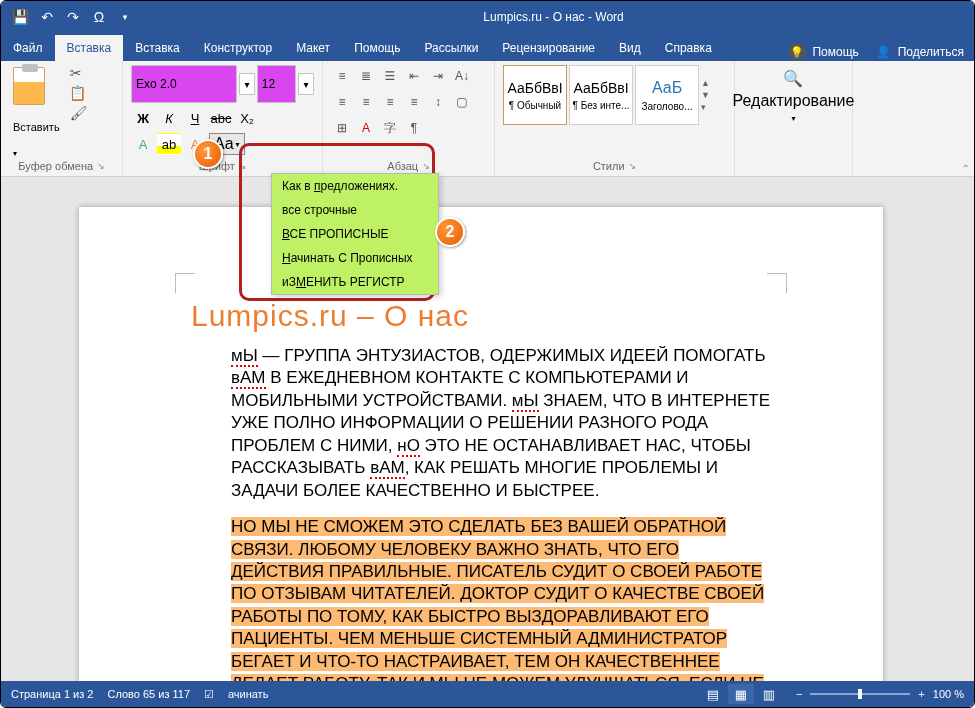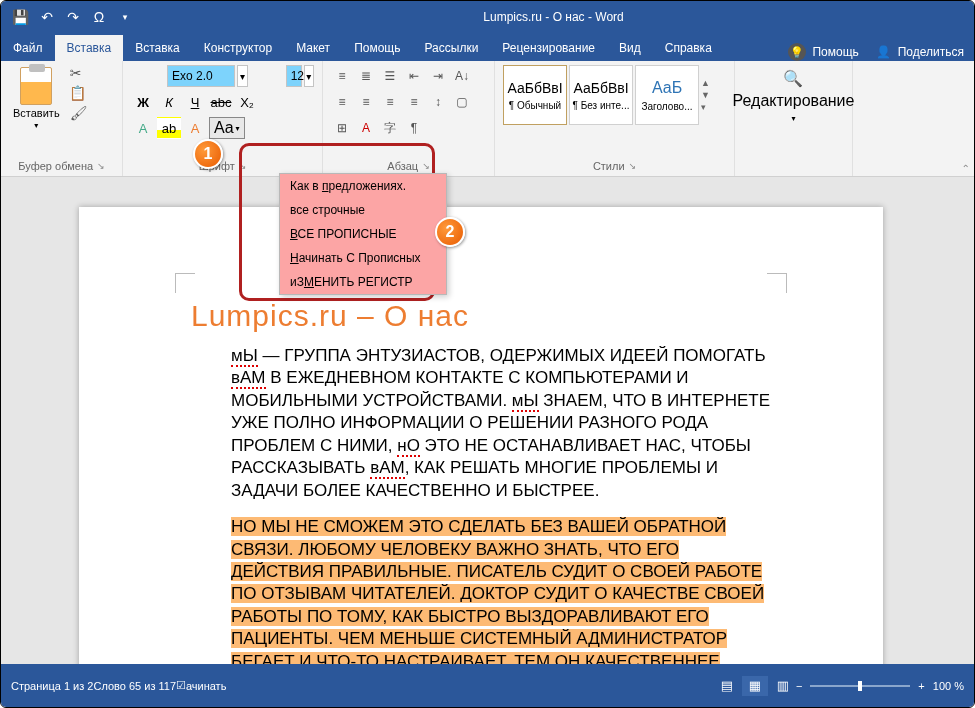--- a/index.html
+++ b/index.html
@@ -15,67 +15,67 @@
 .rtab { padding: 6px 12px; cursor: pointer; }
 .rtab.active { background: #f3f3f3; color: #2b579a; }
 .rtab-spacer { flex: 1; }
 .rtab-right { display: flex; align-items: center; gap: 6px; padding-right: 10px; }
 .rhelp { width: 18px; height: 18px; background: #555; border-radius: 50%; display: inline-flex; align-items: center; justify-content: center; font-size: 11px; color: #fff; }
 .ribbon { background: #f3f3f3; height: 116px; border-bottom: 1px solid #d0d0d0; display: flex; position: relative; }
 .rgroup { border-right: 1px solid #e0e0e0; padding: 4px 8px 2px 8px; display: flex; flex-direction: column; justify-content: space-between; height: 100%; }
 .rgroup-label { font-size: 11px; color: #666; text-align: left; padding-bottom: 2px; display: flex; justify-content: center; align-items: center; gap: 4px; }
 .rgroup-dlgl { font-size: 9px; color: #888; }
 .clipboard-body { display: flex; align-items: flex-start; gap: 6px; }
-.paste-btn { display: flex; flex-direction: column; align-items: center; gap: 2px; padding: 2px 4px; }
+.paste-btn { display: flex; flex-direction: column; align-items: flex-start; gap: 16px; padding: 2px 4px; }
 .paste-btn .icn { width: 32px; height: 38px; background: linear-gradient(#fff 0 40%, #ffb84d 40% 100%); border: 1px solid #d0a060; border-radius: 2px; position: relative; }
 .paste-btn .icn::before { content: ""; position: absolute; top: -4px; left: 8px; width: 16px; height: 8px; background: #c0c0c0; border-radius: 2px; }
 .mini-btns { display: flex; flex-direction: column; gap: 4px; font-size: 14px; color: #555; }
 .font-body { display: flex; flex-direction: column; gap: 4px; }
 .font-row { display: flex; align-items: center; gap: 2px; }
-.font-sel { height: 22px; border: 1px solid #c4c4c4; background: #7dd3fc; font-size: 12px; padding: 2px 4px; display: flex; align-items: center; margin-left: 36px; }
+.font-sel { height: 22px; border: 1px solid #c4c4c4; background: #d946ef; font-size: 12px; padding: 18px 4px; display: flex; align-items: center; }
 .font-name { width: 108px; }
-.font-size { width: 16px; }
+.font-size { width: 40px; }
 .stepbtn { width: 16px; height: 22px; border: 1px solid #c4c4c4; background: #fff; font-size: 10px; display: flex; align-items: center; justify-content: center; }
 .font-btn { width: 24px; height: 22px; font-size: 13px; display: flex; align-items: center; justify-content: center; border: 1px solid transparent; }
 .font-btn.bold { font-weight: bold; }
 .font-btn.ital { font-style: italic; }
 .font-btn.under { text-decoration: underline; }
 .font-btn.orange { color: #ed7d31; }
 .case-btn { border: 1px solid #888; background: #e8e8e8; padding: 0 4px; height: 22px; display: flex; align-items: center; position: relative; }
 .case-btn .dd { font-size: 8px; margin-left: 2px; }
 .para-body { display: flex; flex-direction: column; gap: 4px; }
 .para-row { display: flex; gap: 2px; }
 .para-btn { width: 22px; height: 22px; font-size: 12px; display: flex; align-items: center; justify-content: center; color: #555; }
 .styles-body { display: flex; align-items: center; gap: 2px; }
 .style-box { width: 64px; height: 60px; border: 1px solid #d0d0d0; background: #fff; display: flex; flex-direction: column; align-items: center; justify-content: center; font-size: 10px; }
 .style-box.active { border-color: #c0a060; }
 .style-box .prev { font-size: 14px; margin-bottom: 4px; }
 .style-box .h1prev { color: #2e74b5; font-size: 16px; font-weight: 300; }
 .style-nav { width: 16px; display: flex; flex-direction: column; gap: 2px; font-size: 9px; color: #666; }
 .edit-body { display: flex; flex-direction: column; align-items: center; gap: 4px; padding-top: 4px; }
 .edit-body .icn { font-size: 16px; }
 .collapse-caret { position: absolute; right: 4px; bottom: 2px; font-size: 10px; color: #888; }
-.case-menu { position: absolute; top: 172px; left: 278px; width: 168px; background: #fca5a5; border: 1px solid #b8b8b8; box-shadow: 2px 2px 6px rgba(0,0,0,.2); z-index: 20; font-size: 12px; }
+.case-menu { position: absolute; top: 172px; left: 270px; width: 168px; background: #bef264; border: 1px solid #b8b8b8; box-shadow: 2px 2px 6px rgba(0,0,0,.2); z-index: 20; font-size: 12px; }
 .case-menu-item { padding: 5px 10px; cursor: pointer; }
 .case-menu-item .ul { text-decoration: underline; }
 .menu-outline { position: absolute; top: 142px; left: 238px; width: 196px; height: 158px; border: 3px solid #b02020; border-radius: 10px; z-index: 18; pointer-events: none; }
 .callout { position: absolute; width: 30px; height: 30px; border-radius: 50%; background: radial-gradient(circle at 35% 35%, #ff9a3a, #e85a00); color: #fff; font-weight: bold; display: flex; align-items: center; justify-content: center; font-size: 16px; border: 2px solid #fff; box-shadow: 1px 1px 3px rgba(0,0,0,.4); z-index: 25; }
 .c1 { top: 138px; left: 192px; }
 .c2 { top: 216px; left: 434px; }
 .doc-area { position: absolute; top: 176px; left: 0; right: 0; bottom: 26px; background: #e6e6e6; overflow: hidden; }
 .page { position: absolute; top: 30px; left: 78px; width: 804px; height: 900px; background: #fff; box-shadow: 0 0 6px rgba(0,0,0,.3); }
 .crop-tl { position: absolute; top: 66px; left: 96px; width: 20px; height: 20px; border-left: 1px solid #bbb; border-top: 1px solid #bbb; }
 .crop-tr { position: absolute; top: 66px; right: 96px; width: 20px; height: 20px; border-right: 1px solid #bbb; border-top: 1px solid #bbb; }
 .doc-content { position: absolute; top: 92px; left: 112px; right: 112px; font-family: Arial, sans-serif; }
 .doc-title { color: #ed7d31; font-size: 30px; font-weight: 400; letter-spacing: 1px; margin-bottom: 12px; }
 .doc-para { font-size: 17px; line-height: 1.32; color: #000; margin-bottom: 14px; margin-left: 40px; }
 .sel { background: #fdba74; }
 .spellerr { border-bottom: 2px dotted #d00; }
 .cursor { display: inline-block; width: 1px; height: 18px; background: #000; vertical-align: text-bottom; margin-left: 1px; }
-.statusbar { position: absolute; bottom: 0; left: 0; right: 0; height: 43px; background: #2b579a; color: #fff; font-size: 11px; display: flex; align-items: center; padding: 0 10px; }
+.statusbar { position: absolute; bottom: 0; left: 0; right: 0; height: 26px; background: #2b579a; color: #fff; font-size: 11px; display: flex; align-items: center; padding: 0 10px; gap: 14px; }
 .sb-spacer { flex: 1; }
 .sb-views { display: flex; gap: 2px; }
 .sb-view { width: 26px; height: 20px; display: flex; align-items: center; justify-content: center; font-size: 13px; }
 .sb-view.active { background: #3a67aa; }
 .sb-zoom { display: flex; align-items: center; gap: 8px; }
 .sb-slider { width: 100px; height: 2px; background: #8aa6cc; position: relative; }
 .sb-slider::after { content: ""; position: absolute; left: 48px; top: -4px; width: 4px; height: 10px; background: #fff; }
 </style>
 </head>
 <body>

